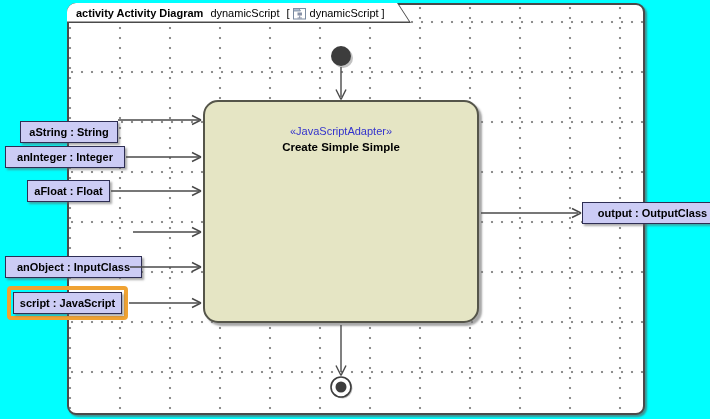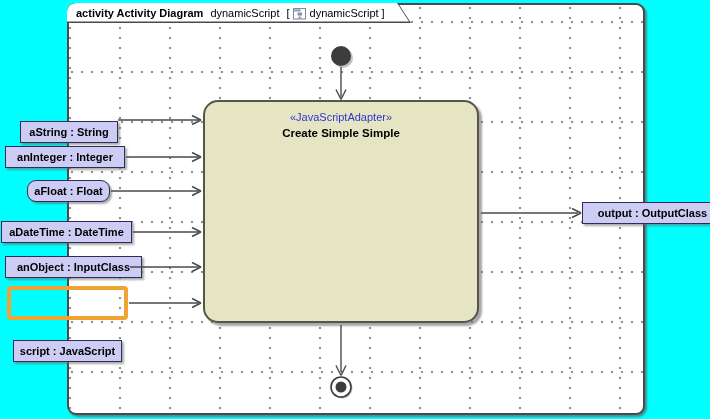--- a/index.html
+++ b/index.html
@@ -46,21 +46,21 @@
   .tab-name{margin-right:4px;}
   .tab-bracket{margin:0 3px;}
   .tab-icon{display:inline-block;width:14px;height:13px;margin:0 3px 0 0;vertical-align:middle;}
 
   
   .action-node{
     position:absolute;left:203px;top:100px;width:276px;height:223px;
     box-sizing:border-box;background:#E5E5C4;
     border:2px solid #55554a;border-radius:15px;
     box-shadow:3px 3px 2px rgba(120,120,120,.65);
-    text-align:center;padding-top:9px;
+    text-align:center;padding-top:23px;
     z-index:2;
   }
   .stereotype{font-size:11px;color:#3333cc;margin:0;}
   .node-name{font-size:11.5px;font-weight:bold;color:#000;margin:4px 0 0 0;}
 
   
   .pin{
     position:absolute;height:22px;box-sizing:border-box;
     background:#CCCCF5;border:1px solid #2e2e54;
     box-shadow:2px 2px 2px rgba(100,100,100,.55);
@@ -139,25 +139,24 @@
     </g>
   </svg>
 
   <div class="action-node">
     <p class="stereotype">«JavaScriptAdapter»</p>
     <p class="node-name">Create Simple Simple</p>
   </div>
 
   <div class="pin" style="left:20px;top:109px;width:98px;margin-top:12px;">aString : String</div>
   <div class="pin" style="left:5px;top:146px;width:120px;">anInteger : Integer</div>
-  <div class="pin" style="left:27px;top:180px;width:83px;border-radius:9px;">aFloat : Float</div>
-  <div class="pin" style="left:1px;top:221px;width:131px;">aDateTime : DateTime</div>
+  <div class="pin" style="left:27px;top:180px;width:83px;">aFloat : Float</div>
   <div class="pin" style="left:5px;top:256px;width:137px;">anObject : InputClass</div>
   <div class="highlight"></div>
-  <div class="pin" style="left:13px;top:292px;width:109px;margin-top:48px;">script : JavaScript</div>
+  <div class="pin" style="left:13px;top:292px;width:109px;">script : JavaScript</div>
 
   <div class="pin" style="left:582px;top:202px;width:141px;">output : OutputClass</div>
 
   <div class="tab-outer">
     <div class="tab-inner">
       <span class="tab-kind">activity Activity Diagram</span>
       <span class="tab-name">dynamicScript</span>
       <span class="tab-bracket">[</span>
       <span class="tab-icon">
         <svg width="14" height="13" viewBox="0 0 14 13">

